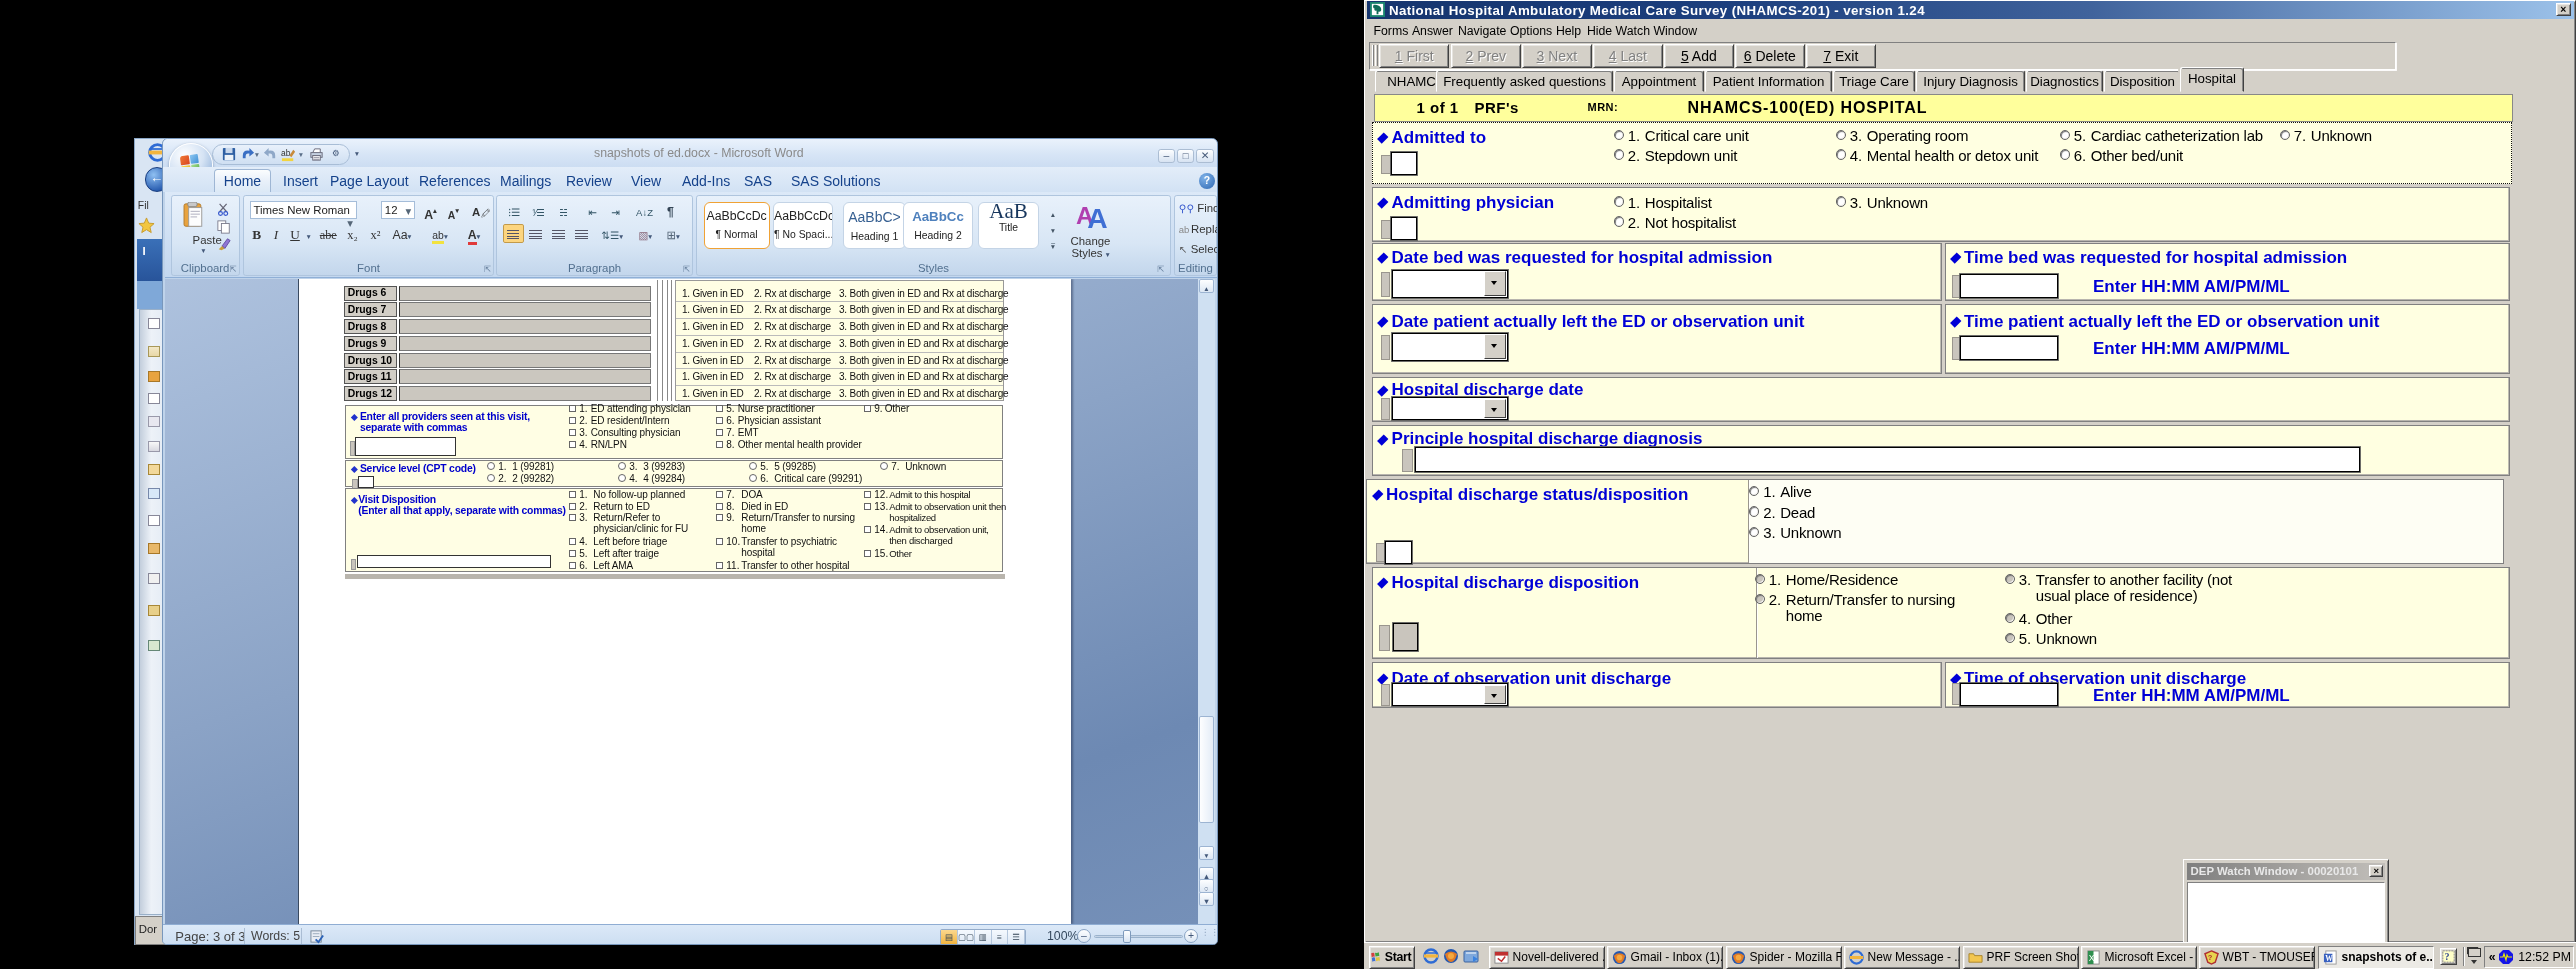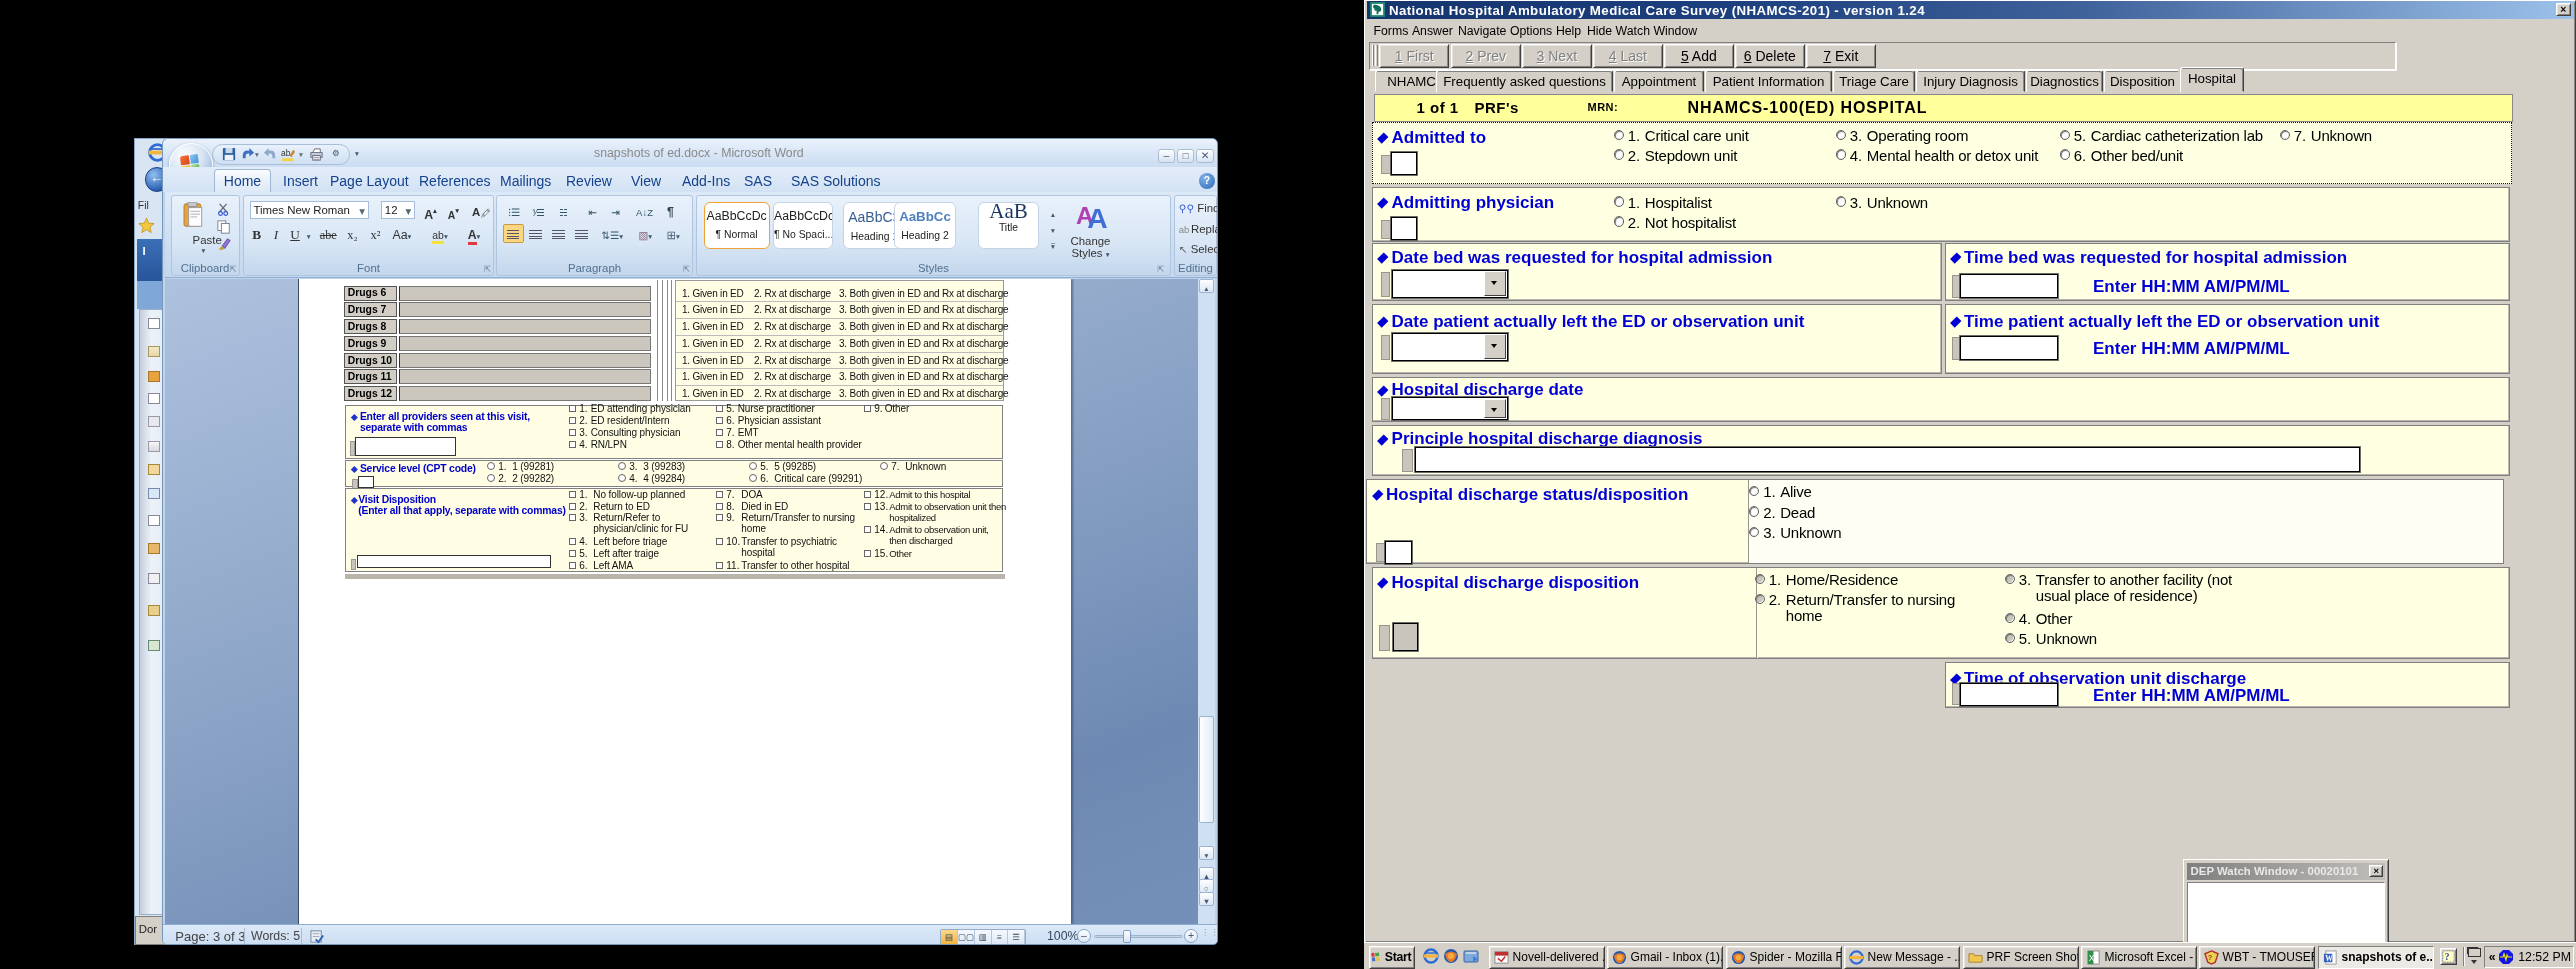--- a/index.html
+++ b/index.html
@@ -178,21 +178,21 @@
         </svg>
       <svg class="abs" style="left:45px;top:41px" width="14" height="14" viewBox="0 0 16 16">
           <path d="M2 14 L6 10 L9 13 L5 15 Z" fill="#C8A03A"></path>
           <path d="M6 10 L12 2 L15 4 L9 13 Z" fill="#8F76D4" stroke="#5F4AA0"></path>
         </svg>
     </div>
 
     <div class="abs rgrp" style="left:80px;width:251px">
       <div class="glab">Font</div>
         <div class="glch">⇱</div>
-      <div class="abs" style="left:5.7px;top:4.7px;width:119px;height:18px;background:#fff;border:0.9px solid #A5BDD9;font-size:11.4px;padding:1.9px 2.8px;color:#222">Times New Roman<span style="float:right;color:#567">▾</span></div>
+      <div class="abs" style="left:5.7px;top:4.7px;width:107px;height:18px;background:#fff;border:0.9px solid #A5BDD9;font-size:11.4px;padding:1.9px 2.8px;color:#222">Times New Roman<span style="float:right;color:#567">▾</span></div>
       <div class="abs" style="left:137px;top:4.7px;width:34px;height:18px;background:#fff;border:0.9px solid #A5BDD9;font-size:11.4px;padding:1.9px 2.8px;color:#222">12<span style="float:right;color:#567">▾</span></div>
       <div class="abs rbt" style="left:176px;top:4.7px;width:21px"><b style="font-size:12.3px">A</b><span style="font-size:7.6px;vertical-align:5.7px">▴</span></div>
       <div class="abs rbt" style="left:199px;top:4.7px;width:21px"><b style="font-size:10.4px">A</b><span style="font-size:7.6px;vertical-align:5.7px">▾</span></div>
       <div class="abs rbt" style="left:227px;top:4.7px;width:21px"><b style="font-size:11.4px">A</b><span style="font-size:8.5px">🖍</span></div>
       <div class="abs rbt" style="left:3.8px;top:27.5px;width:18px"><b style="font-family:'Liberation Serif';font-size:13.3px">B</b></div>
       <div class="abs rbt" style="left:23px;top:27.5px;width:18px"><i style="font-family:'Liberation Serif';font-size:13.3px">I</i></div>
       <div class="abs rbt" style="left:42px;top:27.5px;width:18px"><u style="font-family:'Liberation Serif';font-size:13.3px">U</u></div>
       <div class="abs rbt" style="left:59px;top:27.5px;width:11.4px"><span style="font-size:7.6px;color:#44597A">▾</span></div>
       <div class="abs rbt" style="left:72px;top:27.5px;width:24.6px"><s style="font-family:'Liberation Serif';font-size:12.3px">abe</s></div>
       <div class="abs rbt" style="left:98px;top:27.5px;width:21px"><span style="font-family:'Liberation Serif';font-size:12.3px">x₂</span></div>
@@ -229,21 +229,21 @@
           <div class="s2">¶ Normal</div>
         </div>
       <div class="schip" style="left:76px;width:60px">
           <div class="s1">AaBbCcDc</div>
           <div class="s2">¶ No Spaci...</div>
         </div>
       <div class="schip" style="left:146px;width:63px">
           <div class="s1" style="font-weight:normal;color:#365F91;font-size:14px">AaBbC˃</div>
           <div class="s2">Heading 1</div>
         </div>
-      <div class="schip" style="left:197px;width:62px">
+      <div class="schip" style="left:206px;width:70px">
           <div class="s1" style="font-weight:bold;color:#4F81BD;font-size:13.3px">AaBbCc</div>
           <div class="s2">Heading 2</div>
         </div>
       <div class="schip" style="left:281px;width:61px">
           <div class="s1" style="font-family:'Liberation Serif';color:#17365D;font-size:21px;margin-top:-3.8px">AaB</div>
           <div class="s2" style="margin-top:-1.9px">Title</div>
         </div>
       <div class="abs" style="left:349px;top:5.7px;width:14px;height:47px">
         <div class="rbt abs" style="left:0;top:0;width:14px;height:14px"><span style="font-size:7.6px;color:#456">▴</span></div>
         <div class="rbt abs" style="left:0;top:16px;width:14px;height:14px"><span style="font-size:7.6px;color:#456">▾</span></div>
@@ -752,20 +752,28 @@
           <span class="n">4.</span>
           <span class="t">Other</span>
         </div>
       <div class="ri dis" style="left:632px;top:63px">
           <span class="c"></span>
           <span class="n">5.</span>
           <span class="t">Unknown</span>
         </div>
     </div>
 
+    <div class="abs fbox" style="left:6.6px;top:661px;width:570px;height:46px">
+      <div class="dia" style="left:6.6px;top:12.3px"></div>
+      <span class="flab abs" style="left:19px;top:6.6px">Date of observation unit discharge</span>
+      <div class="gstrip" style="left:8.5px;top:21px;width:8.5px;height:22px"></div>
+      <div class="combo" style="left:19px;top:20px;width:116px;height:23px">
+          <div class="cbtn"></div>
+        </div>
+    </div>
     <div class="abs fbox" style="left:580px;top:661px;width:565px;height:46px">
       <div class="dia" style="left:5.7px;top:12.3px"></div>
       <span class="flab abs" style="left:18px;top:6.6px">Time of observation unit discharge</span>
       <div class="gstrip" style="left:5.7px;top:20px;width:8.5px;height:22px"></div>
       <div class="inp" style="left:14px;top:20px;width:98px;height:23px"></div>
       <span class="flab abs" style="left:147px;top:24px">Enter HH:MM AM/PM/ML</span>
     </div>
 
     <div class="abs win3d" style="left:818px;top:858px;width:206px;height:85px">
       <div class="abs" style="left:2.8px;top:2.8px;right:2.8px;height:17px;background:linear-gradient(90deg,#7F7F7F,#C2BFBA)">

